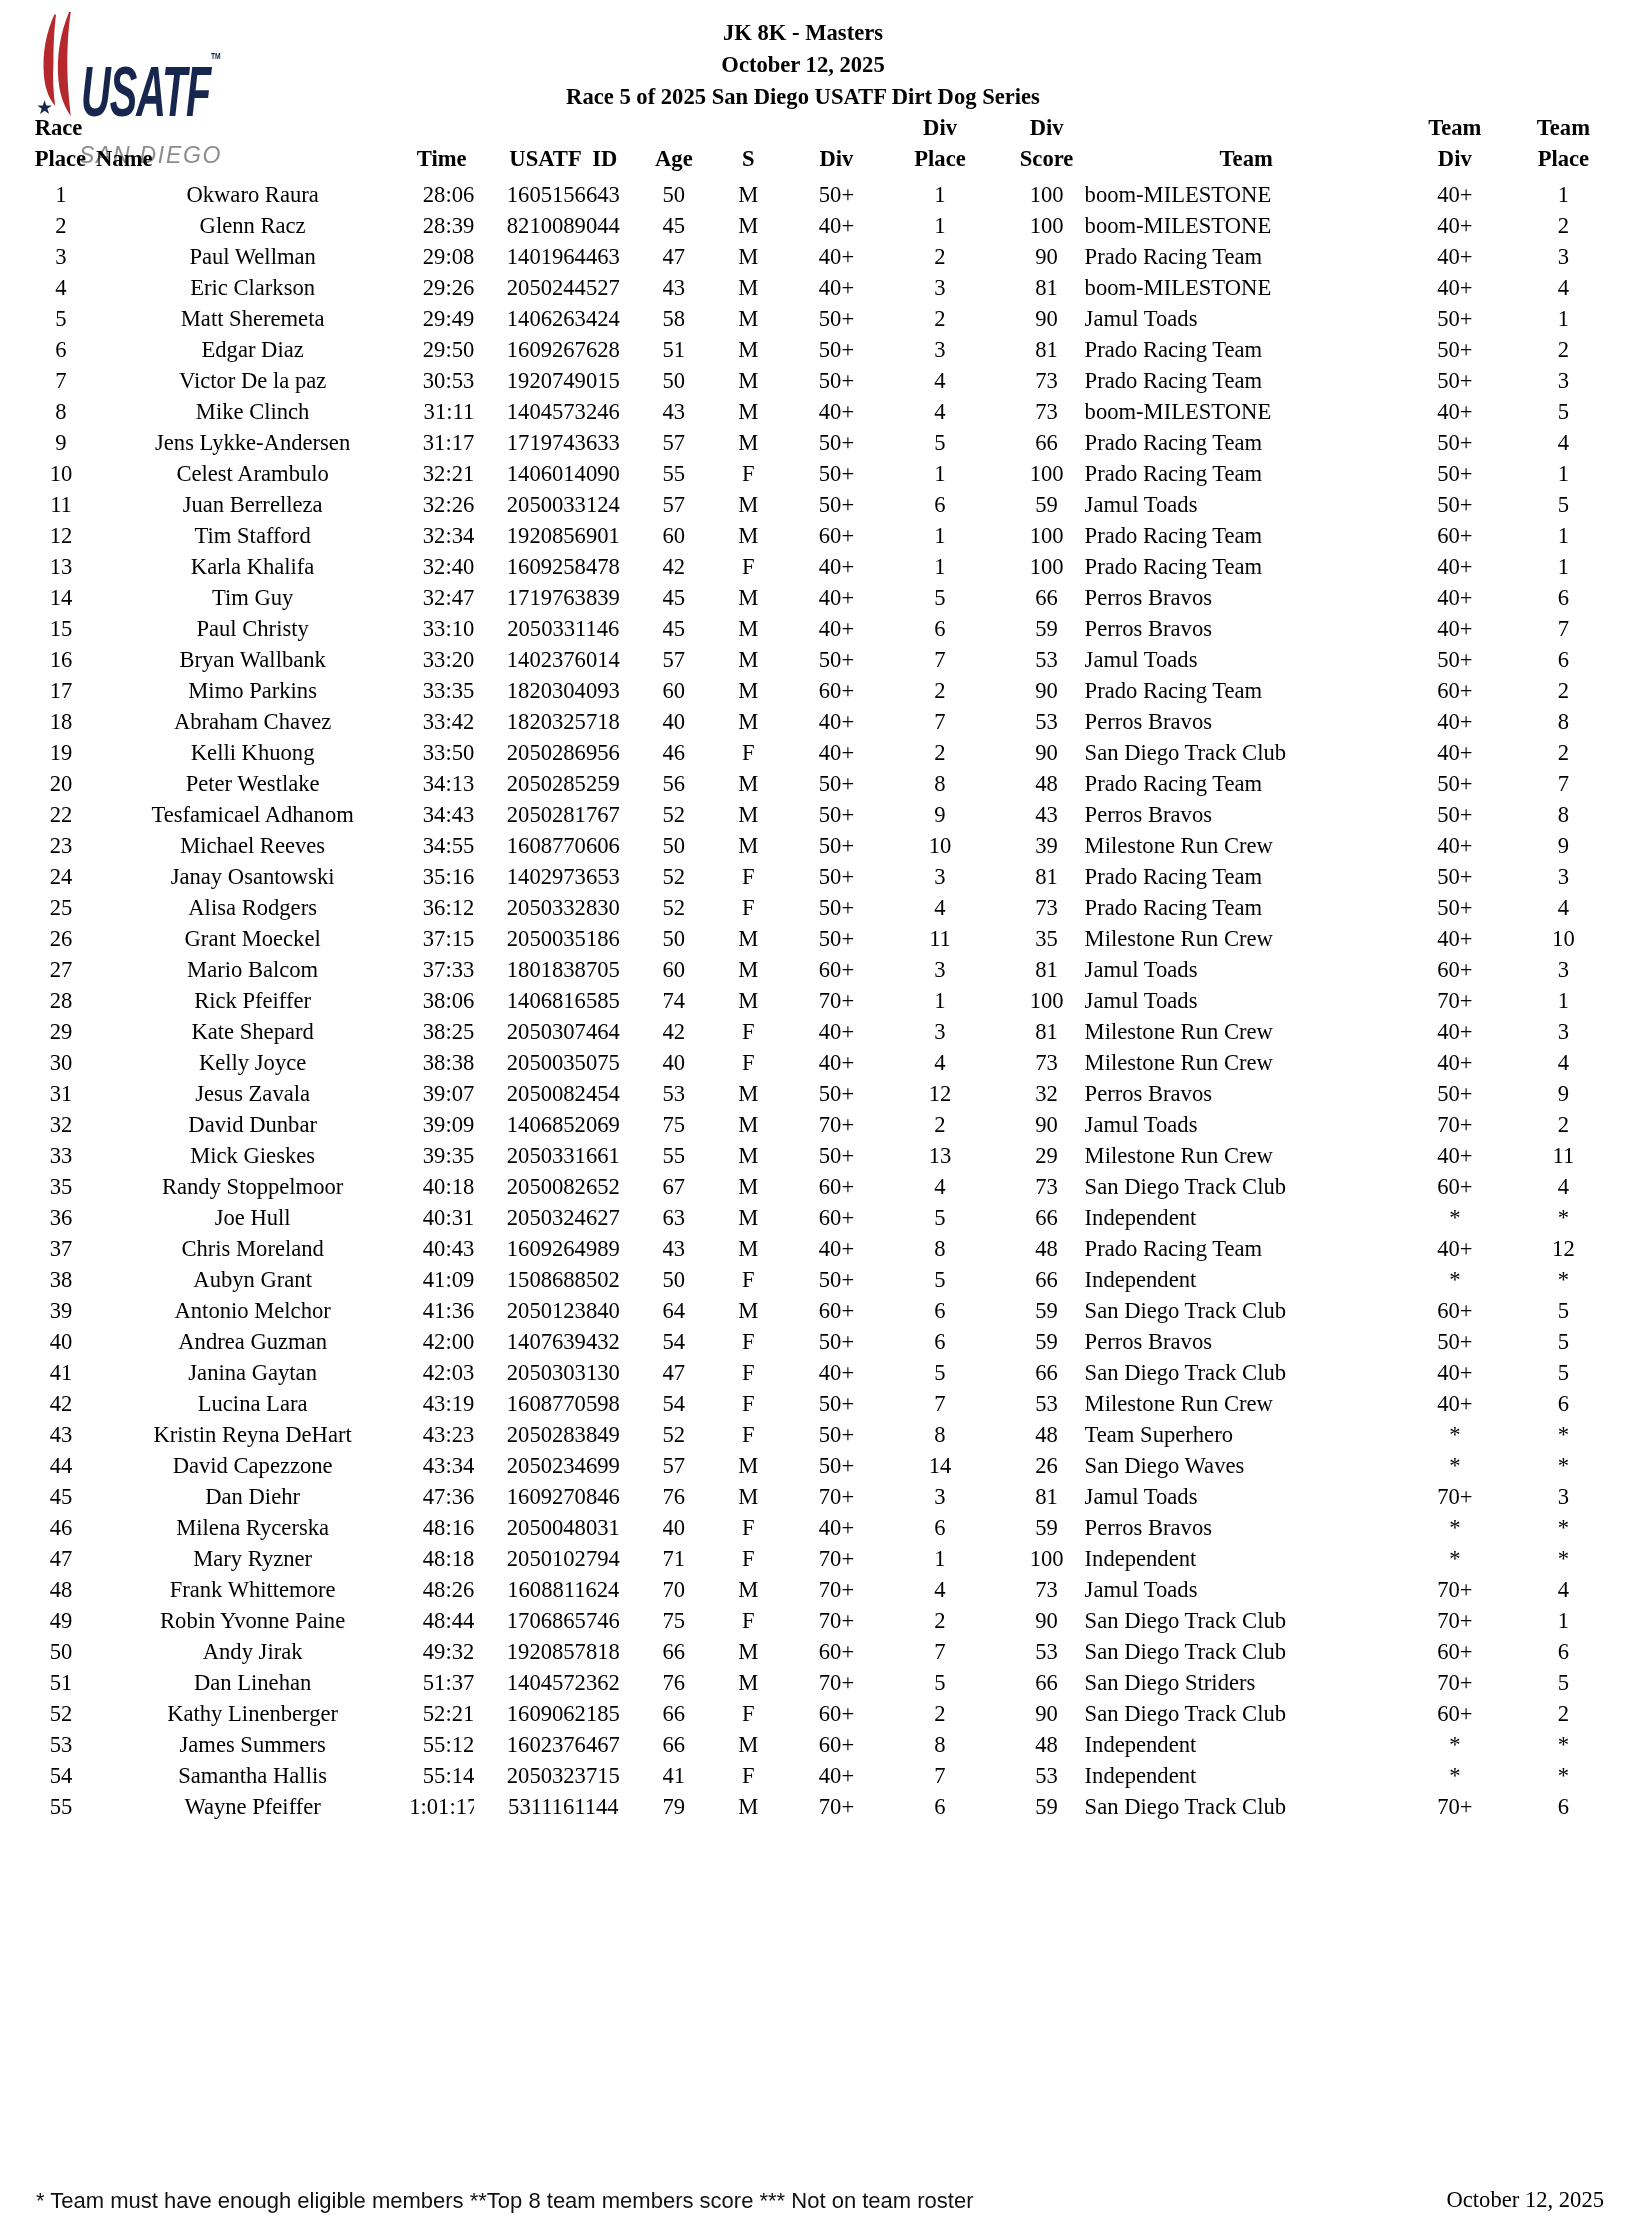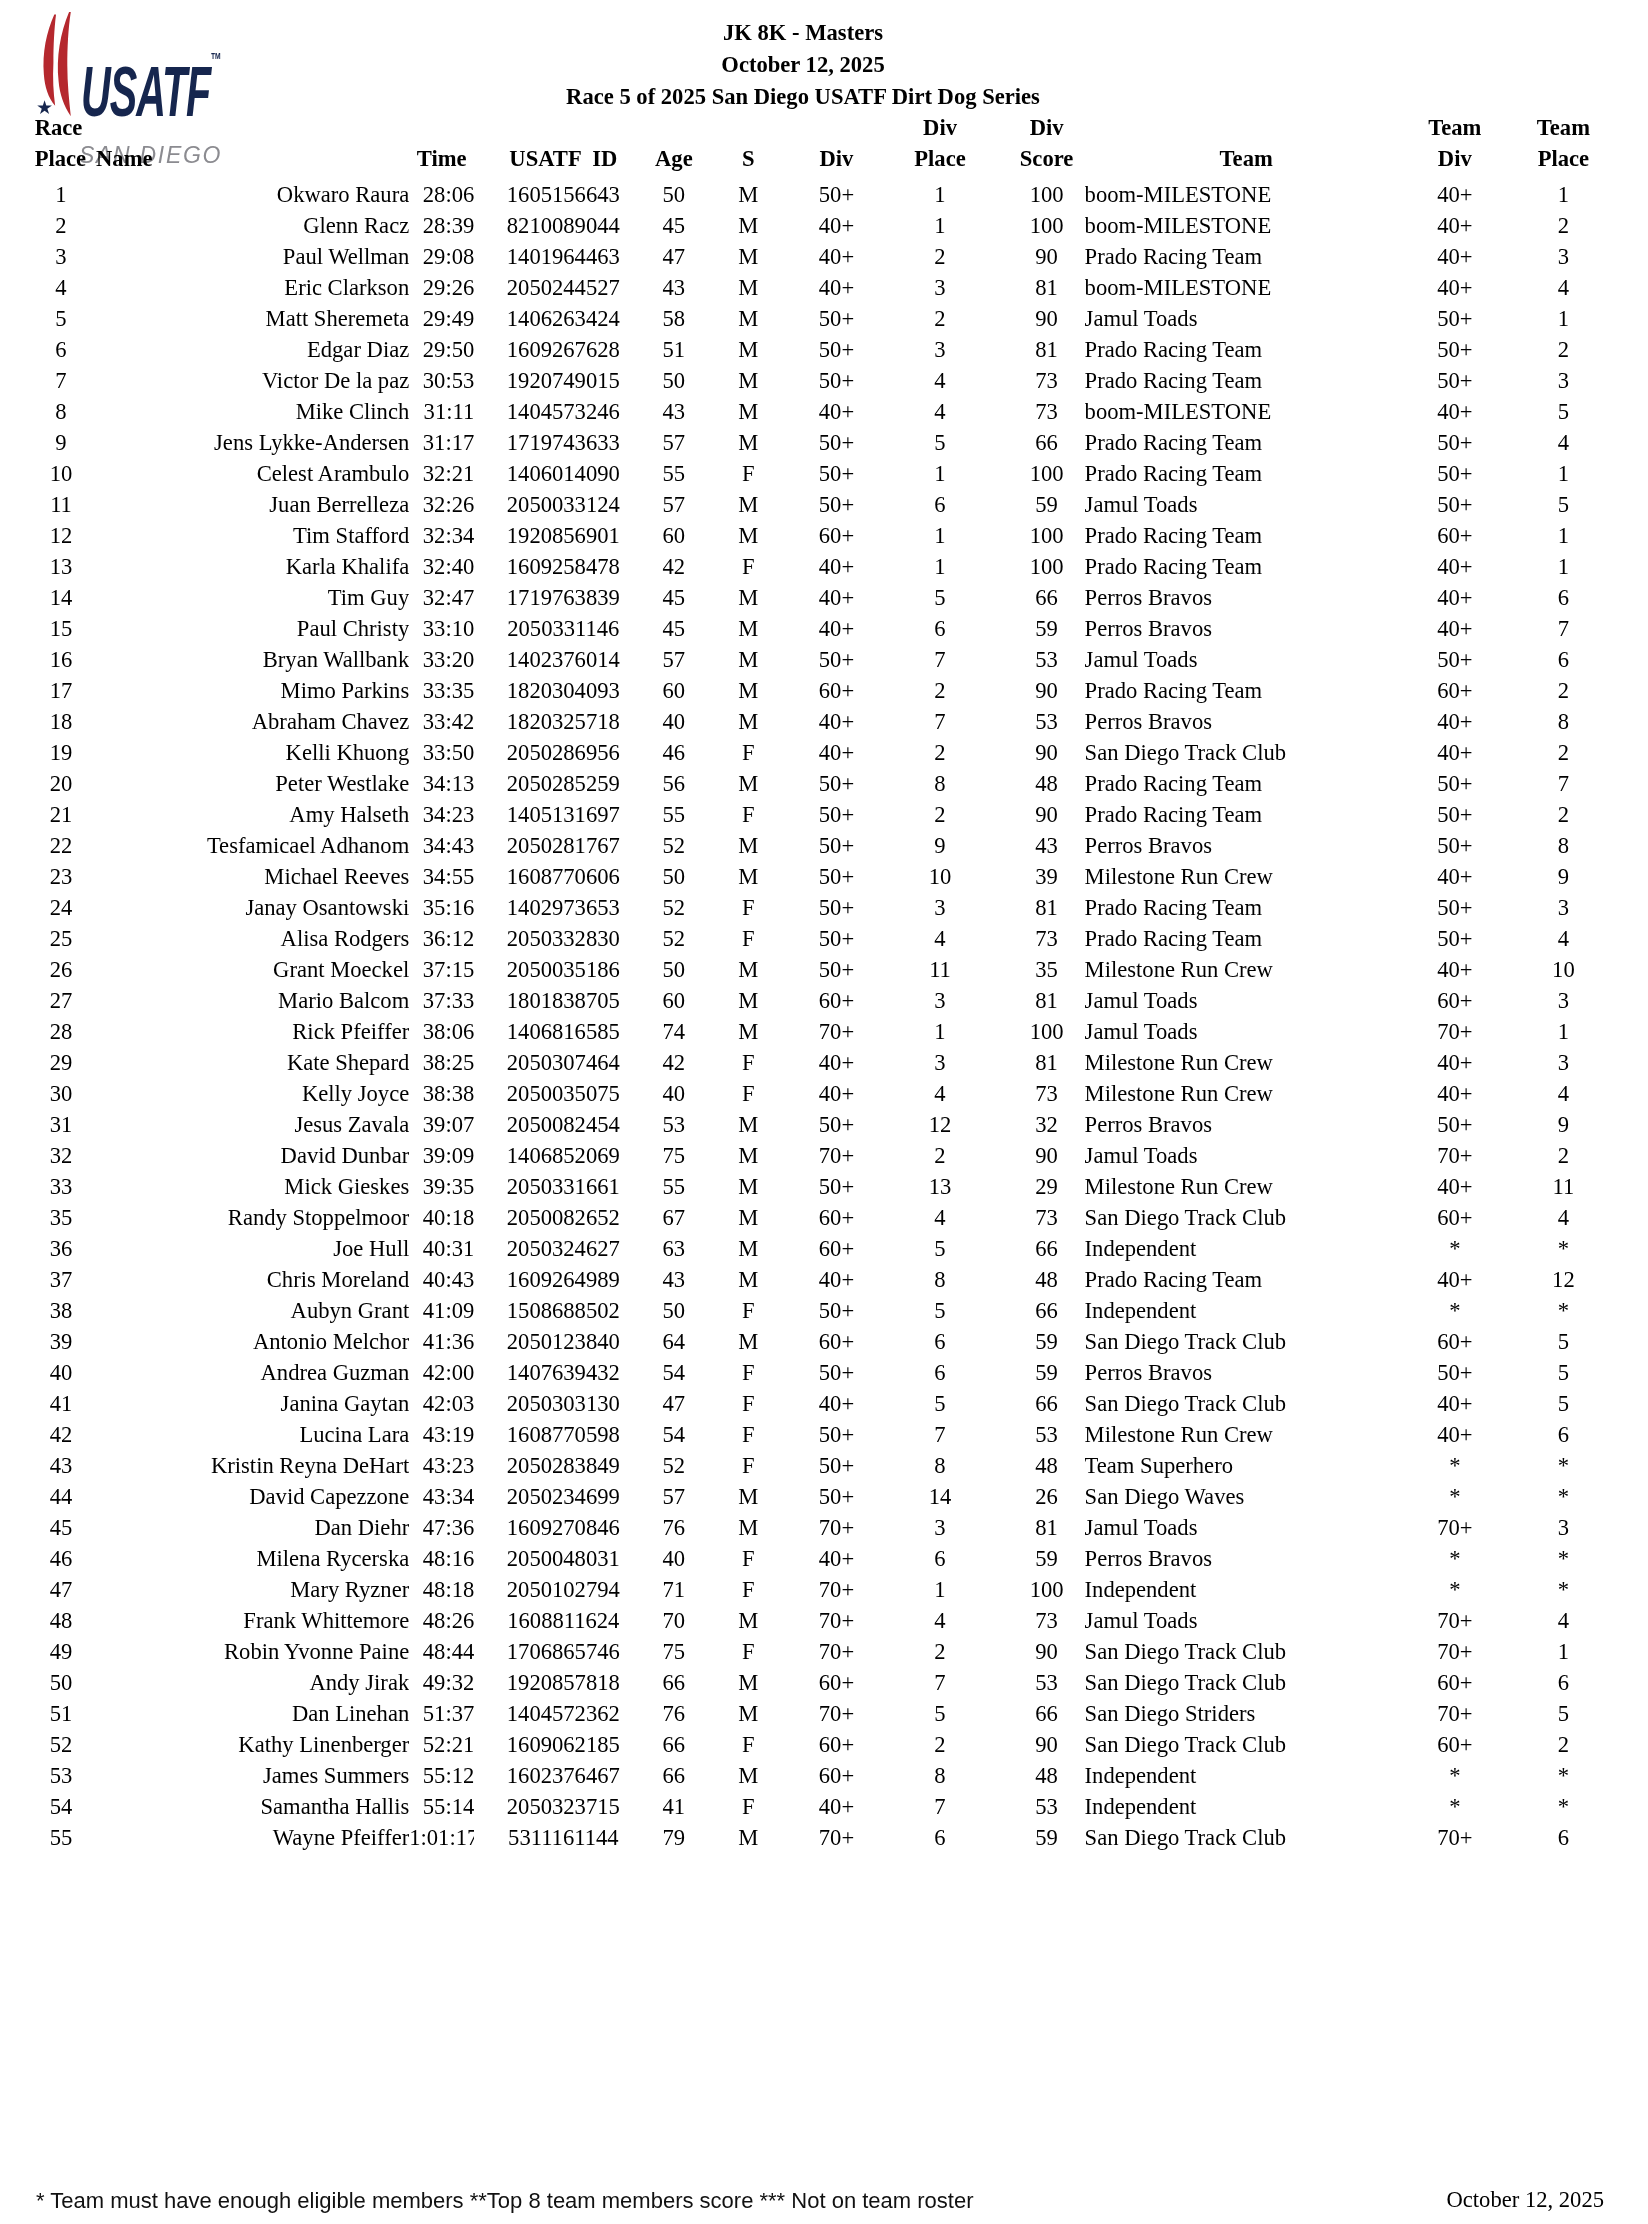--- a/index.html
+++ b/index.html
@@ -22,21 +22,21 @@
 
   
   table.results{position:absolute;left:26px;top:112px;width:1599px;border-collapse:collapse;table-layout:fixed;}
   table.results th{font-weight:bold;font-size:22.6px;line-height:31px;vertical-align:bottom;
                    padding:0 0 5.2px 0;}
   table.results th div{white-space:pre;}
   table.results td{font-size:22.6px;line-height:31px;padding:0;white-space:nowrap;overflow:hidden;}
 
   th.c0{text-align:left;} th.c0 div{padding-left:8.7px;}
   td.c0{text-align:center;}
-  th.c1{text-align:left;} td.c1{text-align:right;padding-left:17.4px;margin-top:36px;}
+  th.c1{text-align:left;} td.c1{text-align:center;padding-left:17.4px;margin-top:36px;}
   th.c2{text-align:center;}  td.c2{text-align:right;padding-right:3.5px;}
   th.c3,td.c3{text-align:center;}
   th.c4,td.c4{text-align:center;}
   th.c5,td.c5{text-align:center;}
   th.c6,td.c6{text-align:center;}
   th.c7,td.c7{text-align:center;}
   th.c8,td.c8{text-align:center;}
   th.c9{text-align:center;} td.c9{text-align:left;padding-left:29px;}
   th.c10,td.c10{text-align:center;}
   th.c11,td.c11{text-align:center;}
@@ -402,34 +402,20 @@
           <td class="c4">56</td>
           <td class="c5">M</td>
           <td class="c6">50+</td>
           <td class="c7">8</td>
           <td class="c8">48</td>
           <td class="c9">Prado Racing Team</td>
           <td class="c10">50+</td>
           <td class="c11">7</td>
         </tr>
         <tr>
-          <td class="c0">21</td>
-          <td class="c1">Amy Halseth</td>
-          <td class="c2">34:23</td>
-          <td class="c3">1405131697</td>
-          <td class="c4">55</td>
-          <td class="c5">F</td>
-          <td class="c6">50+</td>
-          <td class="c7">2</td>
-          <td class="c8">90</td>
-          <td class="c9">Prado Racing Team</td>
-          <td class="c10">50+</td>
-          <td class="c11">2</td>
-        </tr>
-        <tr>
           <td class="c0">22</td>
           <td class="c1">Tesfamicael Adhanom</td>
           <td class="c2">34:43</td>
           <td class="c3">2050281767</td>
           <td class="c4">52</td>
           <td class="c5">M</td>
           <td class="c6">50+</td>
           <td class="c7">9</td>
           <td class="c8">43</td>
           <td class="c9">Perros Bravos</td>

